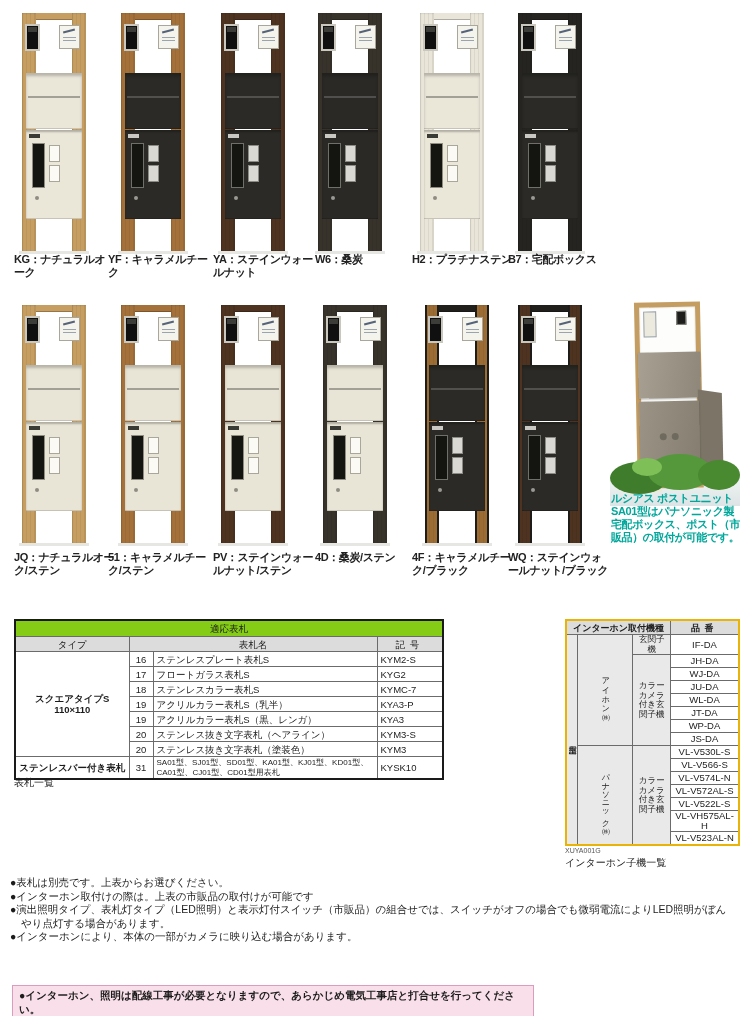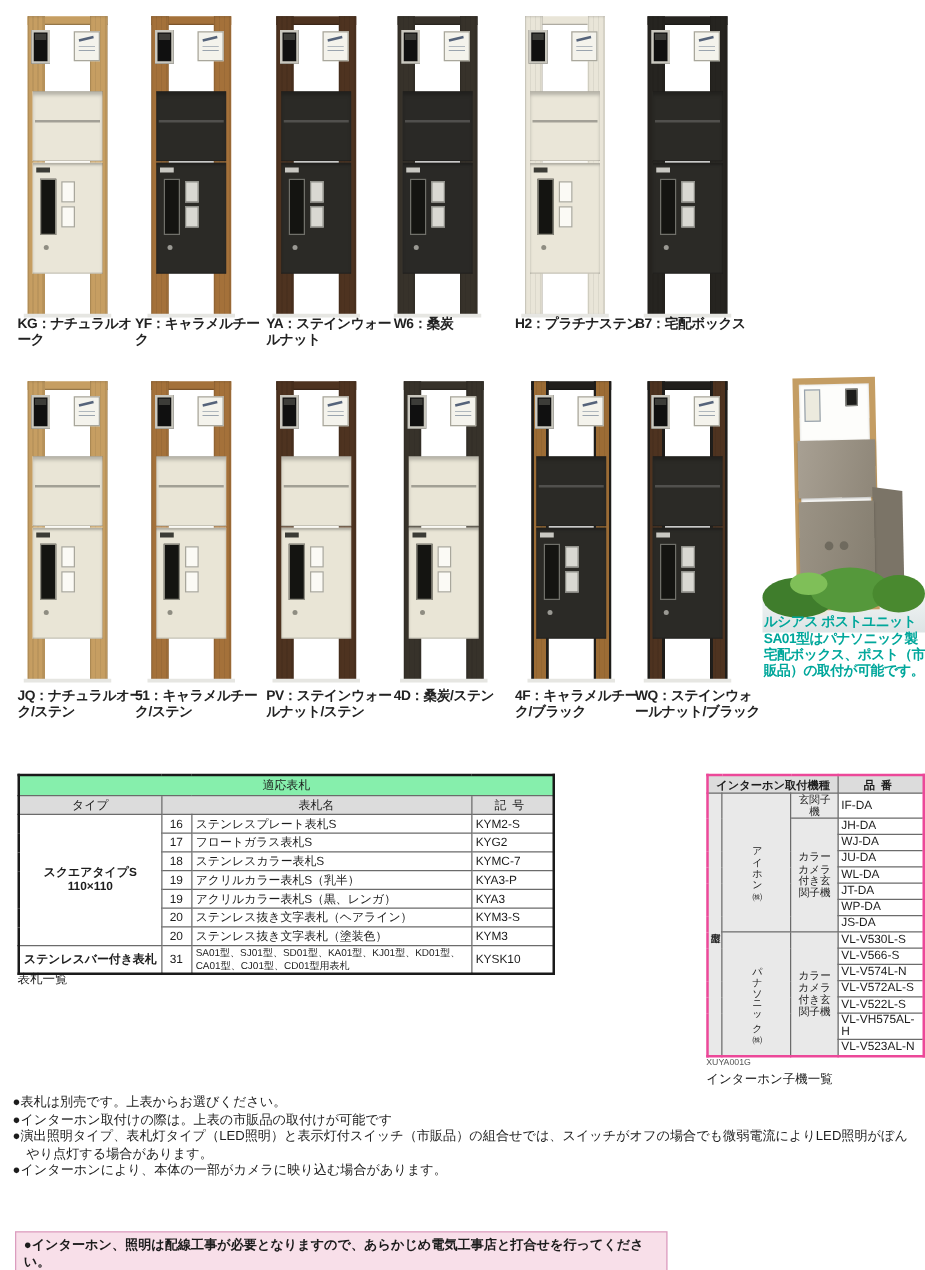--- a/index.html
+++ b/index.html
@@ -64,34 +64,34 @@
   .gB{left:38px;top:154px;width:64px;height:36px;background:#55983b;}
   .gC{left:88px;top:160px;width:42px;height:30px;background:#49892f;}
   .gD{left:22px;top:158px;width:30px;height:18px;background:#7fbf58;}
   .promo-cap{position:absolute;left:611px;top:492px;width:129px;font-size:11px;font-weight:bold;
              line-height:13px;color:var(--cap,#00a79b);letter-spacing:-0.4px;}
 
   
   table{border-collapse:collapse;}
   .tblL{position:absolute;left:14px;top:619px;border:2px solid #1a1a1a;}
   .tblL th,.tblL td{border:1px solid #6b6b6b;font-size:9.5px;line-height:11px;padding:1px 3px;height:12px;}
-  .tblL .ttl{background:#86efac;text-align:center;height:13px;font-weight:normal;}
+  .tblL .ttl{background:#84cc16;text-align:center;height:13px;font-weight:normal;}
   .tblL .hd{background:#dcdcdc;text-align:center;font-weight:normal;}
   .tblL .typ{text-align:center;font-weight:bold;}
   .tblL .no{text-align:center;padding:1px 1px;}
   .tblL .cd{letter-spacing:.5em;}
   .tblL .sm{font-size:8px;line-height:9.5px;}
-  .tblR{position:absolute;left:565px;top:619px;border:2px solid #ec4899;padding-left:36px;}
+  .tblR{position:absolute;left:565px;top:619px;border:2px solid #eab308;padding-left:36px;}
   .tblR th,.tblR td{border:1px solid #6b6b6b;font-size:9px;line-height:10px;padding:0 2px;height:12px;}
   .tblR .ttl{background:#dcdcdc;font-weight:bold;text-align:center;height:13px;}
   .tblR .pn{letter-spacing:.5em;}
   .tblR .vert{writing-mode:vertical-rl;text-orientation:upright;background:#e9e9e9;
               font-size:8px;line-height:9px;letter-spacing:0;padding:2px 0;text-align:center;}
   .tblR .gtyp{background:#e9e9e9;text-align:center;font-size:8.5px;line-height:9.5px;}
-  .tblR .mdl{text-align:left;font-size:9.5px;}
+  .tblR .mdl{text-align:center;font-size:9.5px;}
   .capL{position:absolute;left:14px;top:776px;font-size:10px;}
   .docode{position:absolute;left:565px;top:847px;font-size:7px;color:#555;}
   .capR{position:absolute;left:565px;top:856px;font-size:10px;}
 
   
   .notes{position:absolute;left:10px;top:876px;width:726px;font-size:10.5px;line-height:13.6px;}
   .note{padding-left:11px;text-indent:-11px;}
   .warn{position:absolute;left:12px;top:985px;width:508px;background:var(--wbg,#f8dfe9);
         border:1px solid var(--wbd,#db9dbf);padding:3px 6px;font-size:10.5px;font-weight:bold;}
 </style>

